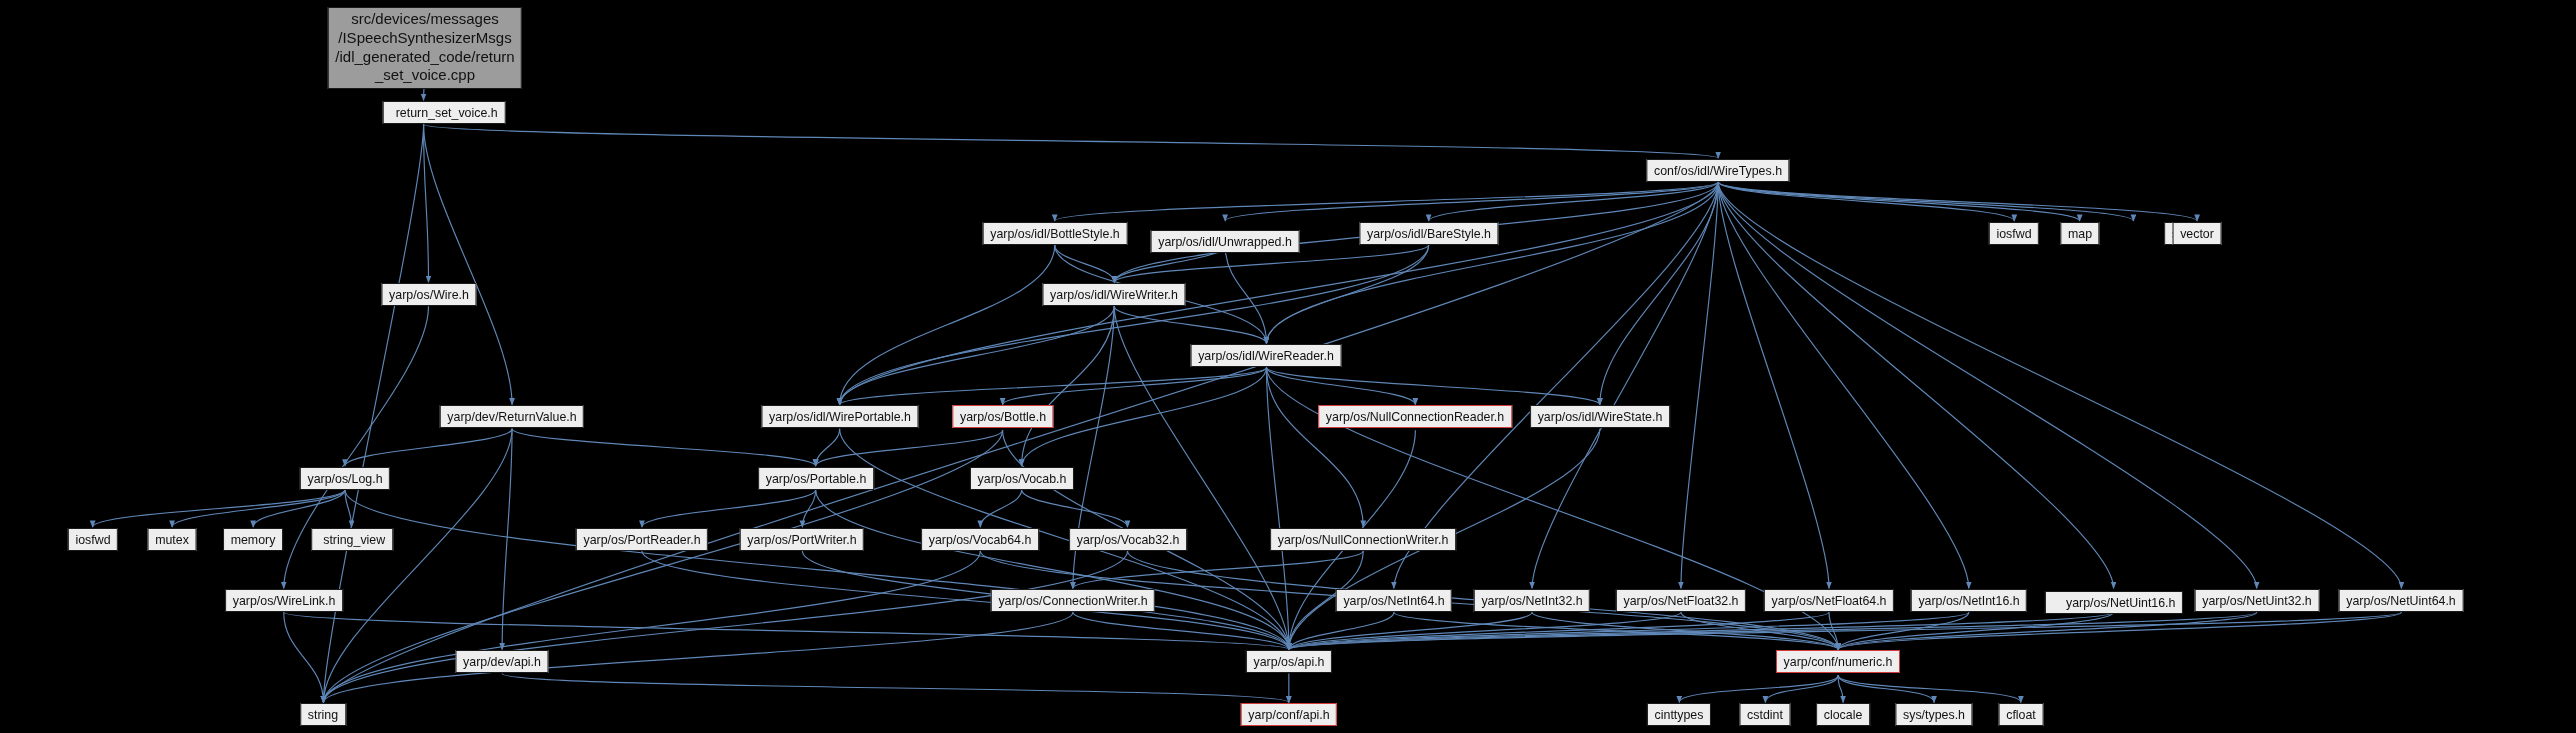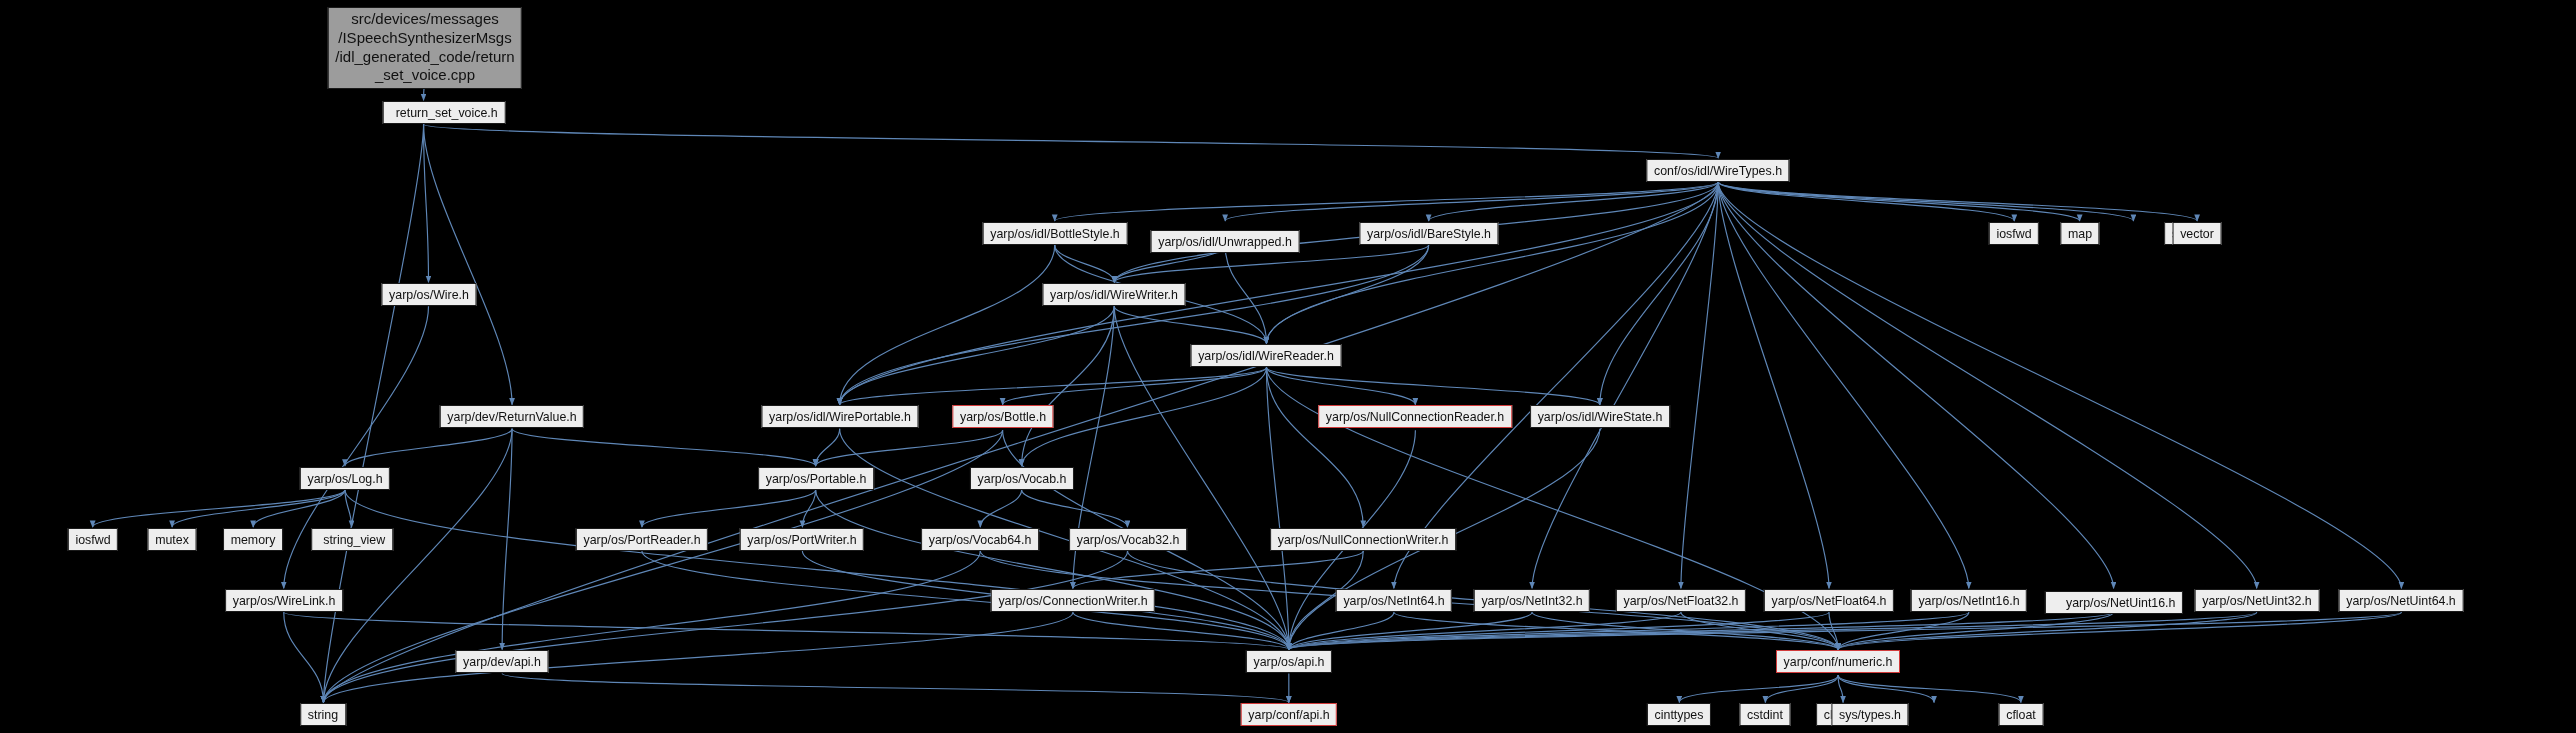--- a/index.html
+++ b/index.html
@@ -215,17 +215,17 @@
       <div class="node" style="left: 2257px; top: 589px;">yarp/os/NetUint32.h</div>
       <div class="node" style="left: 2401px; top: 589px;">yarp/os/NetUint64.h</div>
       <div class="node" style="left: 502px; top: 650px;">yarp/dev/api.h</div>
       <div class="node" style="left: 1289px; top: 650px;">yarp/os/api.h</div>
       <div class="node red" style="left: 1838px; top: 650px;">yarp/conf/numeric.h</div>
       <div class="node" style="left: 323px; top: 703px;">string</div>
       <div class="node red" style="left: 1289px; top: 703px;">yarp/conf/api.h</div>
       <div class="node" style="left: 1679px; top: 703px;">cinttypes</div>
       <div class="node" style="left: 1765px; top: 703px;">cstdint</div>
       <div class="node" style="left: 1843px; top: 703px;">clocale</div>
-      <div class="node" style="left: 1870px; top: 703px;">sys/types.h</div>
+      <div class="node" style="left: 1934px; top: 703px;">sys/types.h</div>
       <div class="node" style="left: 2021px; top: 703px;">cfloat</div>
     </div>
 </div>
 
 
 </body></html>

